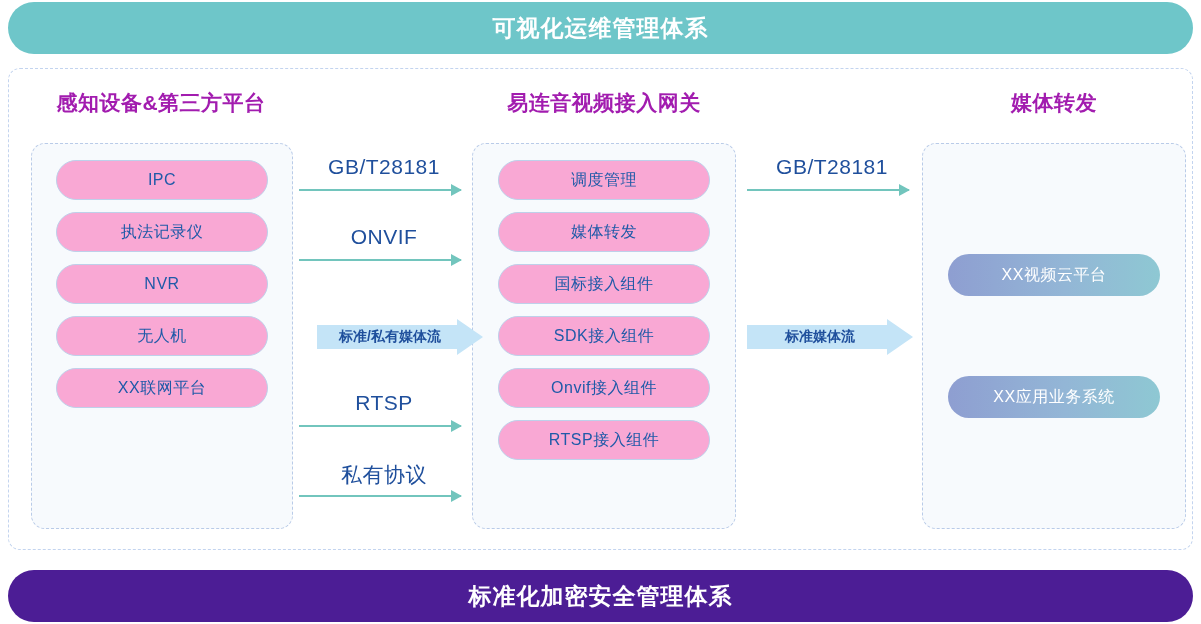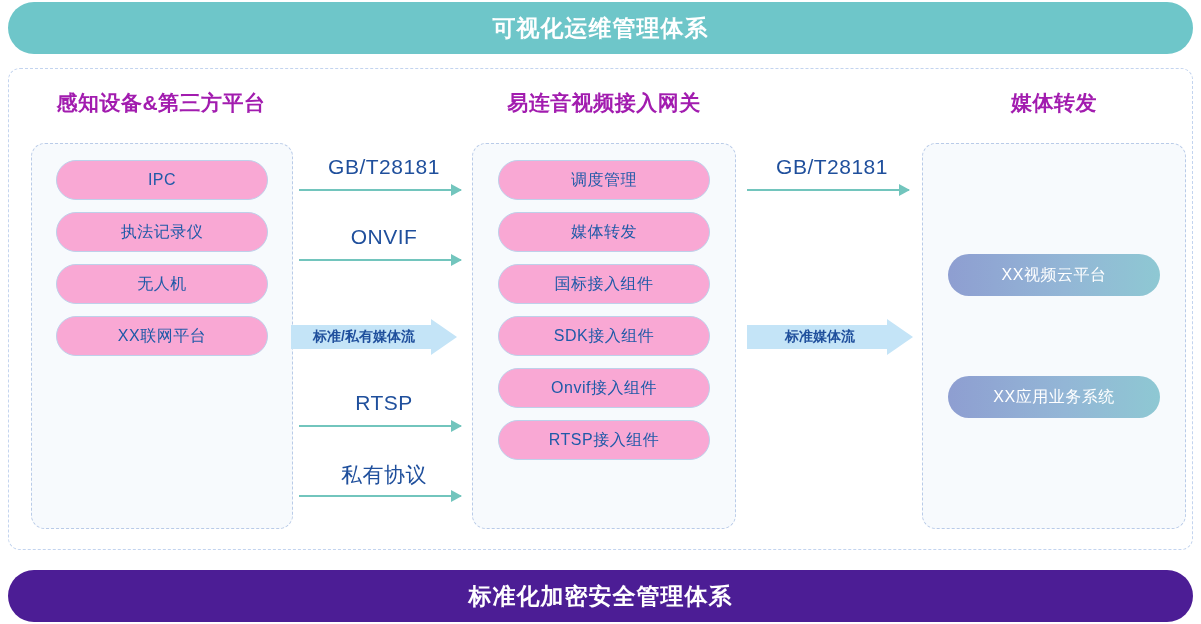--- a/index.html
+++ b/index.html
@@ -125,20 +125,23 @@
       <div class="col-title">感知设备&amp;第三方平台</div>
       <div class="group-box">
         <div class="pill-stack">
           <div class="pill">
               <span>IPC</span>
             </div>
           <div class="pill">
               <span>执法记录仪</span>
             </div>
           <div class="pill">
+              <span>NVR</span>
+            </div>
+          <div class="pill">
               <span>无人机</span>
             </div>
           <div class="pill">
               <span>XX联网平台</span>
             </div>
         </div>
       </div>
     </div>
 
     <div class="col col-mid">
@@ -180,21 +183,21 @@
         </div>
       </div>
     </div>
 
     <div class="arrow-label" style="left:290px; top:86px; width:170px;">GB/T28181</div>
     <div class="arrow-thin" style="left:290px; top:120px; width:162px;"></div>
 
     <div class="arrow-label" style="left:290px; top:156px; width:170px;">ONVIF</div>
     <div class="arrow-thin" style="left:290px; top:190px; width:162px;"></div>
 
-    <div class="block-arrow" style="left:282px; top:250px; width:166px;">
+    <div class="block-arrow" style="left:308px; top:250px; width:166px;">
       <div class="body" style="width:140px;"></div>
       <div class="head" style="left:140px;"></div>
       <div class="txt" style="width:146px;">标准/私有媒体流</div>
     </div>
 
     <div class="arrow-label" style="left:290px; top:322px; width:170px;">RTSP</div>
     <div class="arrow-thin" style="left:290px; top:356px; width:162px;"></div>
 
     <div class="arrow-label" style="left:290px; top:392px; width:170px;">私有协议</div>
     <div class="arrow-thin" style="left:290px; top:426px; width:162px;"></div>

